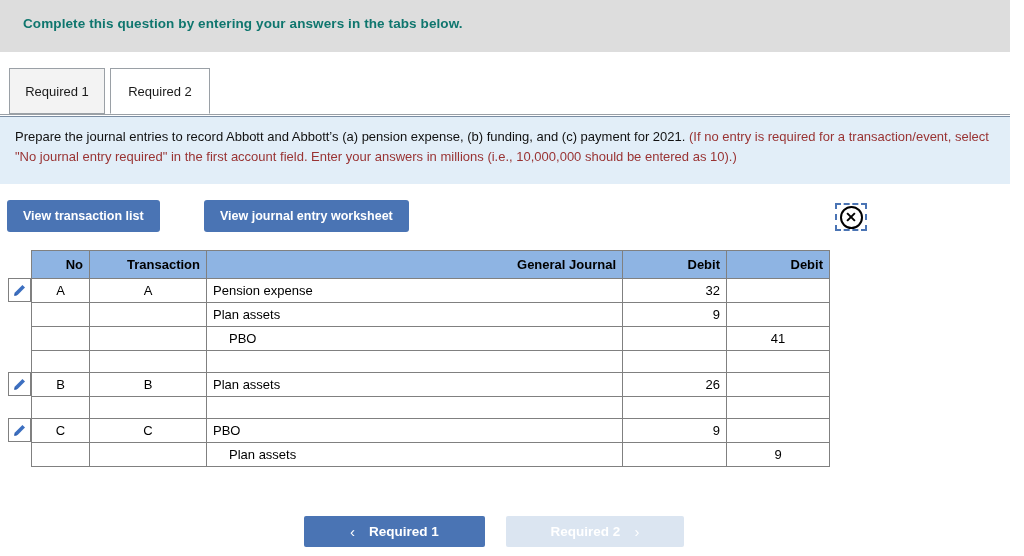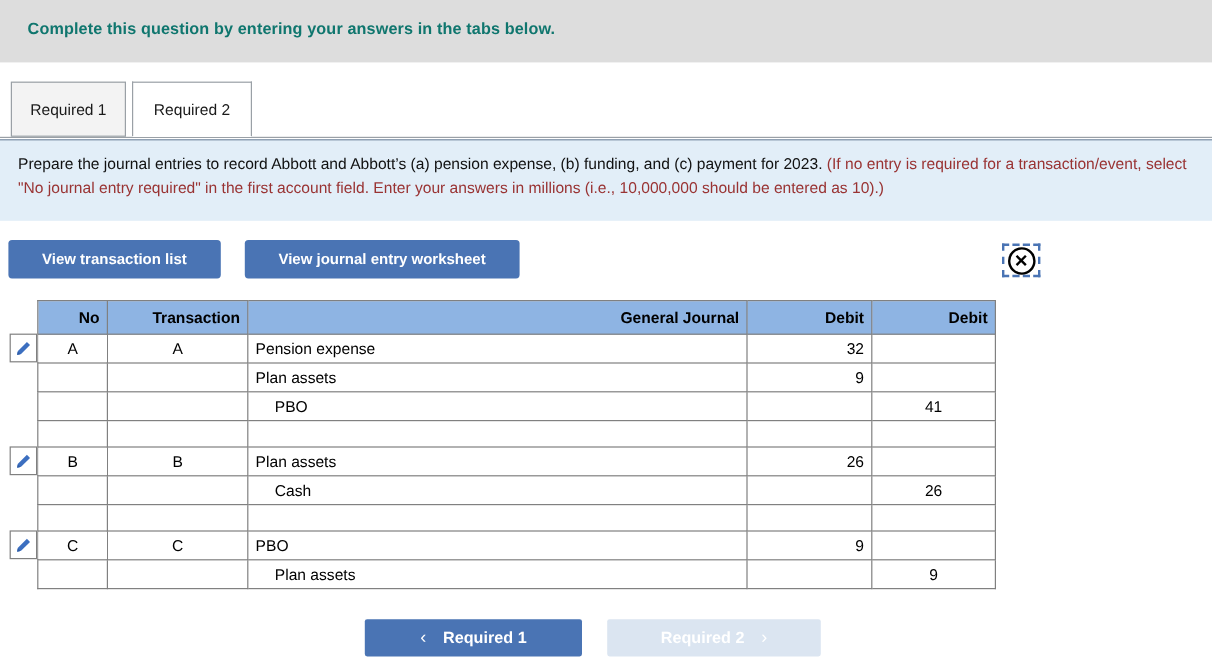--- a/index.html
+++ b/index.html
@@ -114,21 +114,21 @@
     background: #4a74b4;
     color: #ffffff;
     font-size: 12.5px;
     font-weight: bold;
     border: none;
     border-radius: 3px;
     display: flex;
     align-items: center;
     justify-content: center;
     cursor: pointer;
-    padding: 0 28px;
+    padding: 0 16px;
     box-sizing: border-box;
     font-family: "Liberation Sans", sans-serif;
     white-space: nowrap;
   }
   #btn-transaction-list { left: 7px; }
   #btn-journal-worksheet { left: 204px; }
 
   .close-wrap {
     position: absolute;
     left: 835px;
@@ -268,21 +268,21 @@
   <div class="top-band-text">Complete this question by entering your answers in the tabs below.</div>
 </div>
 
 <div class="tab-strip">
   <div class="tab-strip-baseline"></div>
   <div class="tab tab-inactive">Required 1</div>
   <div class="tab tab-active">Required 2</div>
 </div>
 
 <div class="instr-box">
-  <span class="instr-black">Prepare the journal entries to record Abbott and Abbott’s (a) pension expense, (b) funding, and (c) payment for 2023. </span><span class="instr-red">(If no entry is required for a transaction/event, select "No journal entry required" in the first account field. Enter your answers in millions (i.e., 10,000,000 should be entered as 10).)</span>
+  <span class="instr-black">Prepare the journal entries to record Abbott and Abbott’s (a) pension expense, (b) funding, and (c) payment for 2021. </span><span class="instr-red">(If no entry is required for a transaction/event, select "No journal entry required" in the first account field. Enter your answers in millions (i.e., 10,000,000 should be entered as 10).)</span>
 </div>
 
 <div class="btn-row">
   <button class="btn-blue" id="btn-transaction-list">View transaction list</button>
   <button class="btn-blue" id="btn-journal-worksheet">View journal entry worksheet</button>
 </div>
 
 <div class="close-wrap">
   <span class="close-circle"></span>
 </div>
@@ -341,27 +341,20 @@
                   <path d="M11.6 1.2 L14.8 4.4 L5.6 13.6 L1.6 14.4 L2.4 10.4 Z" fill="#3c6fc0"></path>
                   <path d="M2.2 10.9 L5.1 13.8 L1.5 14.5 Z" fill="#2f5da8"></path>
                 </svg>
               </span>
             </div></td>
           <td class="col-trans">B</td>
           <td class="col-journal">Plan assets</td>
           <td class="col-debit">26</td>
           <td class="col-credit"></td>
         </tr>
-        <tr>
-          <td class="col-no"></td>
-          <td class="col-trans"></td>
-          <td class="col-journal indent">Cash</td>
-          <td class="col-debit"></td>
-          <td class="col-credit">26</td>
-        </tr>
         <tr class="spacer">
           <td class="col-no"></td>
           <td class="col-trans"></td>
           <td class="col-journal"></td>
           <td class="col-debit"></td>
           <td class="col-credit"></td>
         </tr>
         <tr>
           <td class="col-no" style="position: relative;">C<div class="pencil-cell" style="left: -24px; top: -1px;">
               <span>

